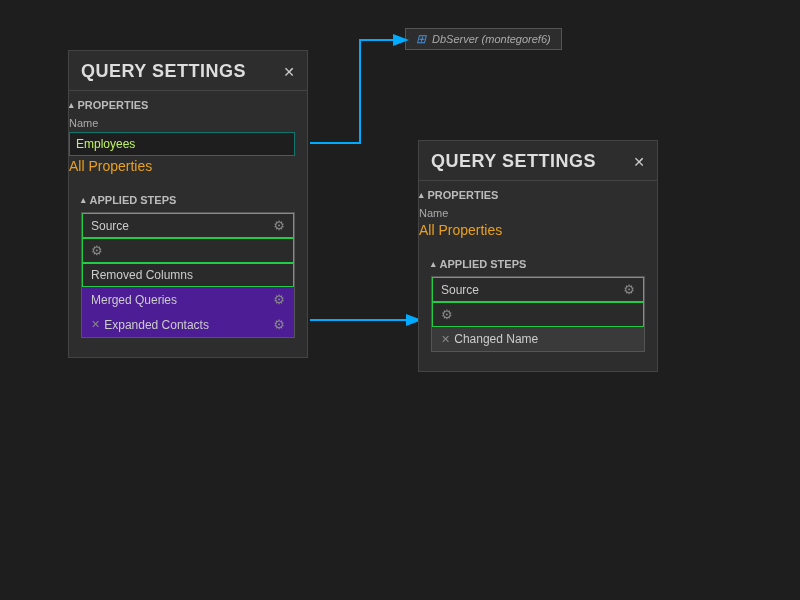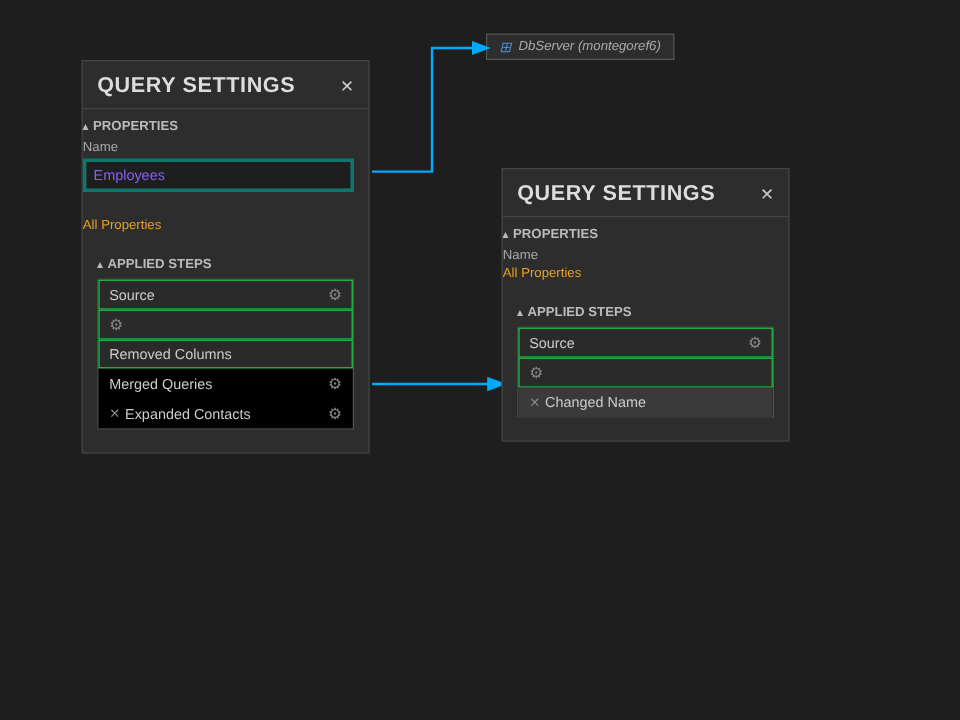--- a/index.html
+++ b/index.html
@@ -66,41 +66,41 @@
 
     .field-label {
       font-size: 11px;
       color: #aaa;
       margin-bottom: 3px;
     }
 
     .field-input {
       width: 100%;
       background: #1e1e1e;
-      border: 3px solid #0f766e;
-      color: #8b5cf6;
+      border: 1px solid #0f766e;
+      color: #bef264;
       padding: 4px 6px;
       font-size: 12px;
-      margin-bottom: 22px;
+      margin-bottom: 2px;
     }
 
     .all-props-link {
       color: #e8a020;
-      font-size: 11px;
+      font-size: 14px;
       cursor: pointer;
       margin-bottom: 8px;
     }
 
     .applied-steps-section {
       padding: 8px 12px 19px 12px;
     }
 
     .steps-list {
       border: 1px solid #555;
-      background: #000000;
+      background: #4c1d95;
     }
 
     .step-item {
       display: flex;
       justify-content: space-between;
       align-items: center;
       padding: 4px 8px;
       cursor: pointer;
       font-size: 12px;
       color: #ccc;

